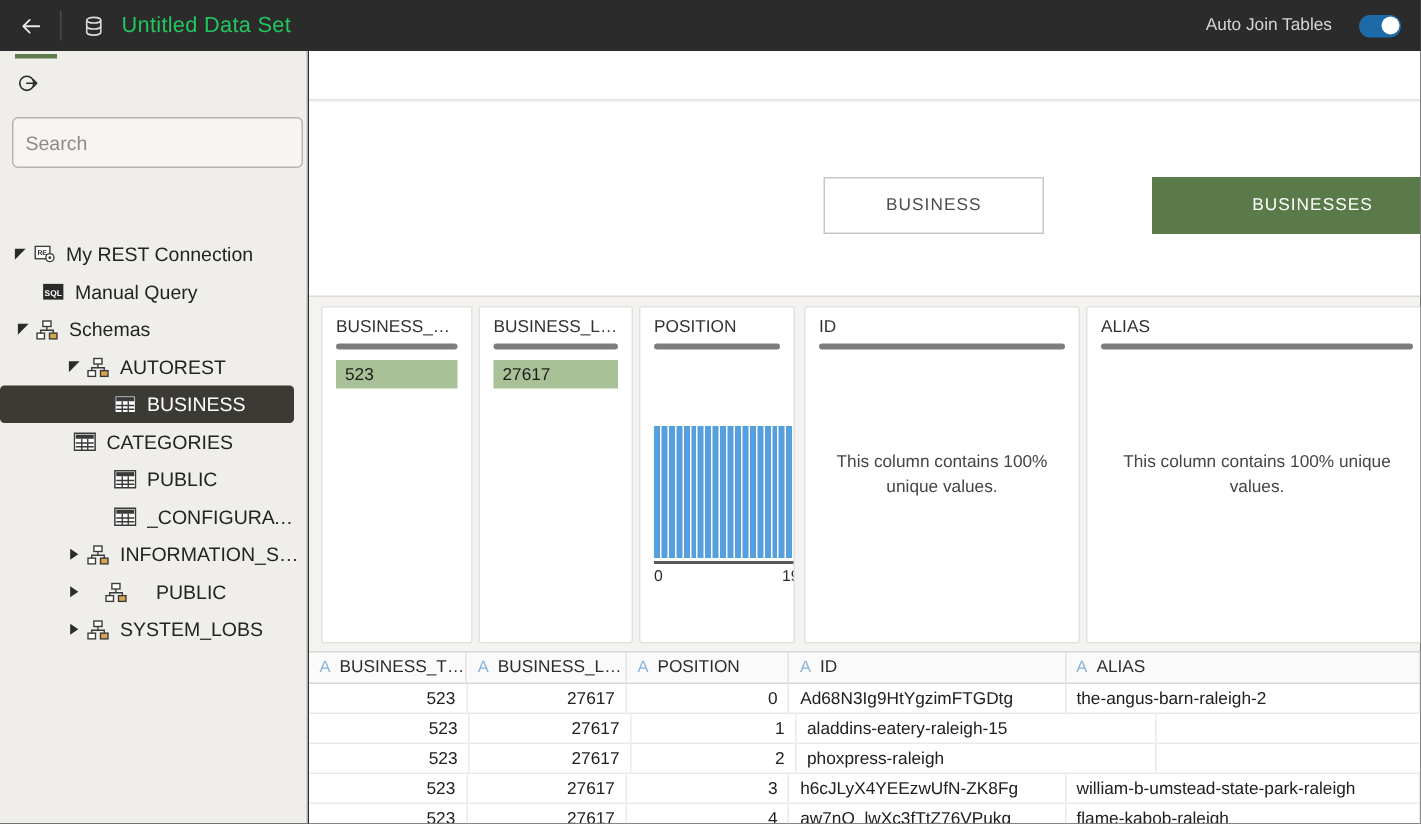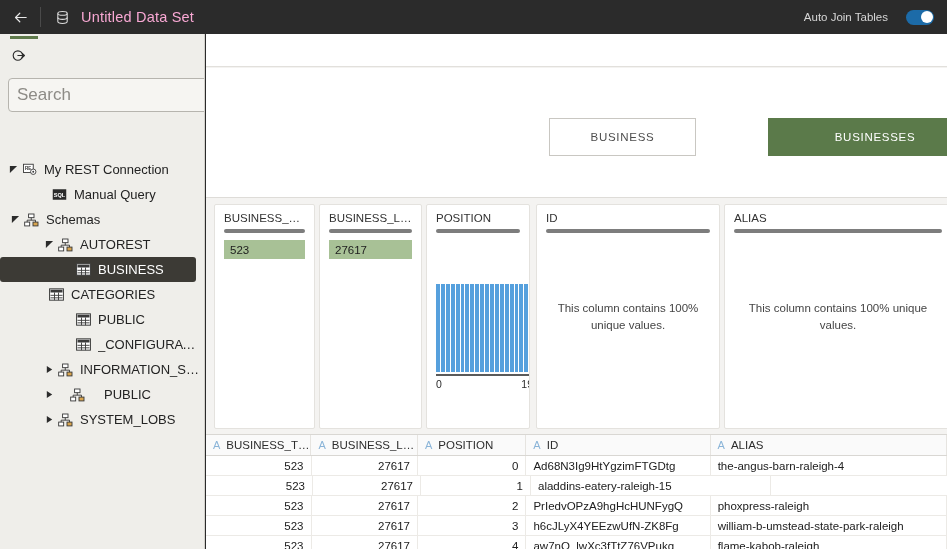--- a/index.html
+++ b/index.html
@@ -17,21 +17,21 @@
     position: absolute; top: 0; left: 0; width: 947px; height: 34px;
     background: #2b2b2b; display: flex; align-items: center;
   }
   .tb-back {
     width: 40px; height: 34px; display: flex; align-items: center; justify-content: center;
     color: #e8e8e8; font-size: 17px; line-height: 1; cursor: pointer;
   }
   .tb-sep { width: 1px; height: 20px; background: #4a4a4a; }
   .tb-dbicon { margin-left: 14px; display: flex; align-items: center; color: #dcdcdc; }
   .tb-title {
-    margin-left: 11px; color: #f9a8d4; font-size: 14.5px; letter-spacing: .2px;
+    margin-left: 11px; color: #22c55e; font-size: 14.5px; letter-spacing: .2px;
     white-space: nowrap;
   }
   .tb-right {
     margin-left: auto; display: flex; align-items: center; gap: 18px; padding-right: 13px;
   }
   .tb-right-label { color: #d6d6d6; font-size: 11.5px; }
   .toggle {
     width: 28px; height: 15px; border-radius: 8px; background: #1c6ba8;
     position: relative; cursor: pointer; flex: none;
   }
@@ -46,21 +46,21 @@
     background: #efeeea; border-right: 1px solid #d3d1cc; overflow: hidden;
   }
   .sb-tabline { position: absolute; top: 2px; left: 10px; width: 28px; height: 3px; background: #5f7a4b; }
   .sb-toolbar { position: absolute; top: 10px; left: 8px; height: 22px; display: flex; align-items: center; }
   .sb-refresh { width: 20px; height: 20px; display: flex; align-items: center; justify-content: center; cursor: pointer; }
   .sb-searchrow {
     position: absolute; top: 44px; left: 8px; right: 6px; display: flex; align-items: center; gap: 8px;
   }
   .sb-search {
     flex: 1; height: 26px; border: 1px solid #b6b4ae; border-radius: 4px; background: #f6f5f2;
-    font-size: 17px; color: #4a4a4a; padding: 16px 8px; font-family: "Liberation Sans", sans-serif;
+    font-size: 13px; color: #4a4a4a; padding: 16px 8px; font-family: "Liberation Sans", sans-serif;
   }
   .sb-search::placeholder { color: #8d8b86; }
   .sb-add { width: 17px; height: 17px; flex: none; cursor: pointer; }
 
   .tree { position: absolute; top: 78px; left: 0; right: 0; bottom: 0; padding-top: 45px; }
   .tnode {
     display: flex; align-items: center; height: 25px; font-size: 13px; color: #232323;
     white-space: nowrap; cursor: pointer; padding-right: 4px;
   }
   .tnode .tw { width: 14px; flex: none; display: flex; align-items: center; justify-content: center; }
@@ -191,21 +191,21 @@
           <span class="ticon">
             <svg width="15" height="15" viewBox="0 0 20 20">
               <rect x="2" y="3" width="13" height="11" fill="#fff" stroke="#3a3a3a" stroke-width="1.2"></rect>
               <text x="4" y="11" font-size="6" font-family="Liberation Sans, sans-serif" font-weight="bold" fill="#2b2b2b">RE</text>
               <circle cx="15" cy="13" r="3.6" fill="#fff" stroke="#3a3a3a" stroke-width="1.2"></circle>
               <circle cx="15" cy="13" r="1.3" fill="#3a3a3a"></circle>
             </svg>
           </span>
           <span class="tlabel">My REST Connection</span>
         </div>
-        <div class="tnode" style="padding-left: 36px;">
+        <div class="tnode" style="padding-left: 12px;">
           <span class="tw"></span>
           <span class="ticon">
             <svg width="15" height="13" viewBox="0 0 20 16">
               <rect x="1" y="1" width="18" height="14" fill="#2b2b2b"></rect>
               <text x="10" y="11.5" text-anchor="middle" font-size="7.5" font-family="Liberation Sans, sans-serif" font-weight="bold" fill="#fff">SQL</text>
             </svg>
           </span>
           <span class="tlabel">Manual Query</span>
         </div>
         <div class="tnode" style="padding-left: 8px; text-align: center;">
@@ -430,33 +430,32 @@
             <span class="typ">A</span>
             <span class="ghlabel">ALIAS</span>
           </div>
         </div>
       <div id="grid-body">
           <div class="grow">
             <div class="gc num" style="width: 107px;">523</div>
             <div class="gc num" style="width: 108px;">27617</div>
             <div class="gc num" style="width: 110px;">0</div>
             <div class="gc" style="width: 187px;">Ad68N3Ig9HtYgzimFTGDtg</div>
-            <div class="gc" style="width: 240px;">the-angus-barn-raleigh-4</div>
+            <div class="gc" style="width: 240px;">the-angus-barn-raleigh-2</div>
           </div>
           <div class="grow">
             <div class="gc num" style="width: 107px;">523</div>
             <div class="gc num" style="width: 108px;">27617</div>
             <div class="gc num" style="width: 110px;">1</div>
             <div class="gc" style="width: 240px;">aladdins-eatery-raleigh-15</div>
           </div>
           <div class="grow">
             <div class="gc num" style="width: 107px;">523</div>
             <div class="gc num" style="width: 108px;">27617</div>
             <div class="gc num" style="width: 110px;">2</div>
-            <div class="gc" style="width: 187px;">PrIedvOPzA9hgHcHUNFygQ</div>
             <div class="gc" style="width: 240px;">phoxpress-raleigh</div>
           </div>
           <div class="grow">
             <div class="gc num" style="width: 107px;">523</div>
             <div class="gc num" style="width: 108px;">27617</div>
             <div class="gc num" style="width: 110px;">3</div>
             <div class="gc" style="width: 187px;">h6cJLyX4YEEzwUfN-ZK8Fg</div>
             <div class="gc" style="width: 240px;">william-b-umstead-state-park-raleigh</div>
           </div>
           <div class="grow">

